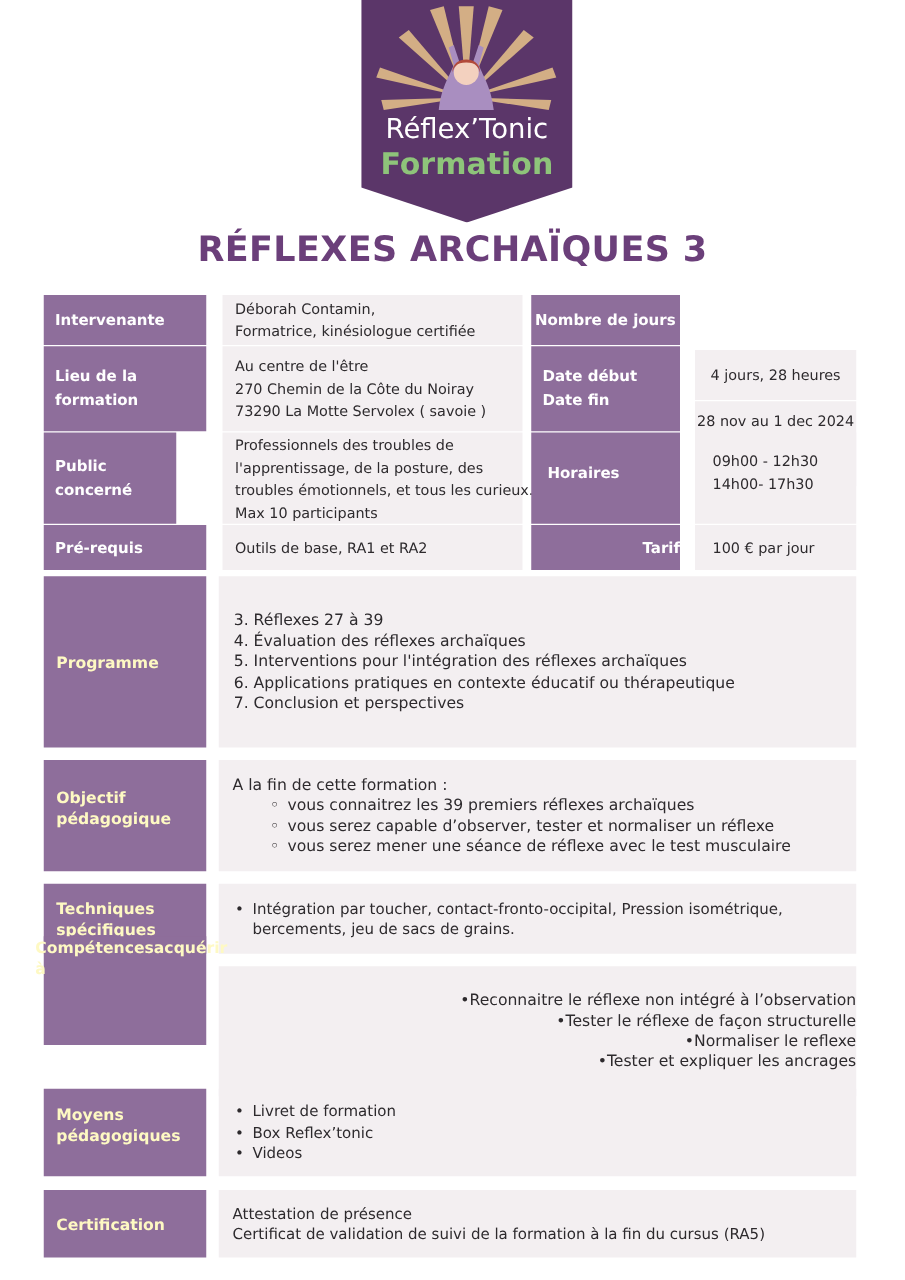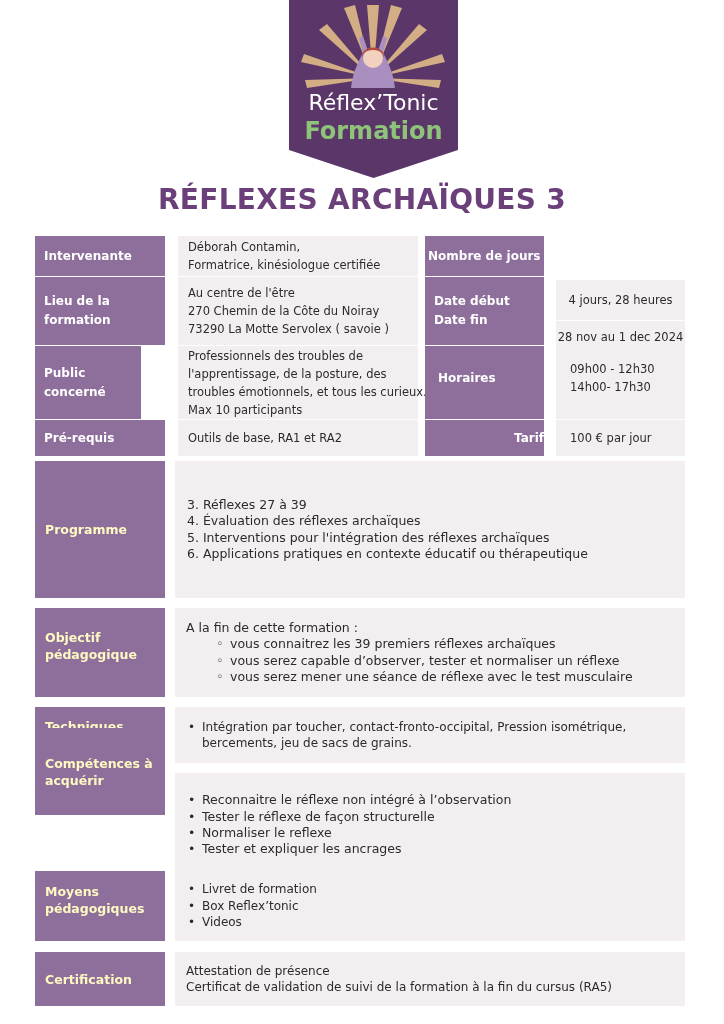--- a/index.html
+++ b/index.html
@@ -140,20 +140,21 @@
 </div>
 
 <div class="lbl2" style="top:461px; height:137px;">
   <span>Programme</span>
 </div>
 <div class="val2" style="top:461px; height:137px; padding-left:12px;">
   <span class="row num">3. Réflexes 27 à 39</span>
   <span class="row num">4. Évaluation des réflexes archaïques</span>
   <span class="row num">5. Interventions pour l'intégration des réflexes archaïques</span>
   <span class="row num">6. Applications pratiques en contexte éducatif ou thérapeutique</span>
+  <span class="row num">7. Conclusion et perspectives</span>
 </div>
 
 <div class="lbl2" style="top:608px; height:89px; flex-direction:column; align-items:flex-start; justify-content:center;">
   <span style="margin-top:-14px;">Objectif</span>
   <span>pédagogique</span>
 </div>
 <div class="val2" style="top:608px; height:89px;">
   <span class="row">A la fin de cette formation :</span>
   <span class="row circ">vous connaitrez les 39 premiers réflexes archaïques</span>
   <span class="row circ">vous serez capable d’observer, tester et normaliser un réflexe</span>
@@ -162,25 +163,25 @@
 
 <div class="lbl2" style="top:707px; height:56px; flex-direction:column; align-items:flex-start; justify-content:center;">
   <span>Techniques</span>
   <span>spécifiques</span>
 </div>
 <div class="val2" style="top:707px; height:56px; font-size:12px;">
   <span class="row bul">Intégration par toucher, contact-fronto-occipital, Pression isométrique,</span>
   <span class="row" style="padding-left:16px;">bercements, jeu de sacs de grains.</span>
 </div>
 
-<div class="lbl2" style="top:728px; height:87px; flex-direction:column; align-items:flex-start; justify-content:center;">
+<div class="lbl2" style="top:749px; height:87px; flex-direction:row; align-items:flex-start; justify-content:center;">
   <span>Compétences à</span>
   <span>acquérir</span>
 </div>
-<div class="val2" style="top:773px; height:104px;">
+<div class="val2" style="top:773px; height:104px;text-align:right;">
   <span class="row bul">Reconnaitre le réflexe non intégré à l’observation</span>
   <span class="row bul">Tester le réflexe de façon structurelle</span>
   <span class="row bul">Normaliser le reflexe</span>
   <span class="row bul">Tester et expliquer les ancrages</span>
 </div>
 
 <div class="lbl2" style="top:871px; height:70px; flex-direction:column; align-items:flex-start; justify-content:flex-start; padding-top:12px;">
   <span>Moyens</span>
   <span>pédagogiques</span>
 </div>

